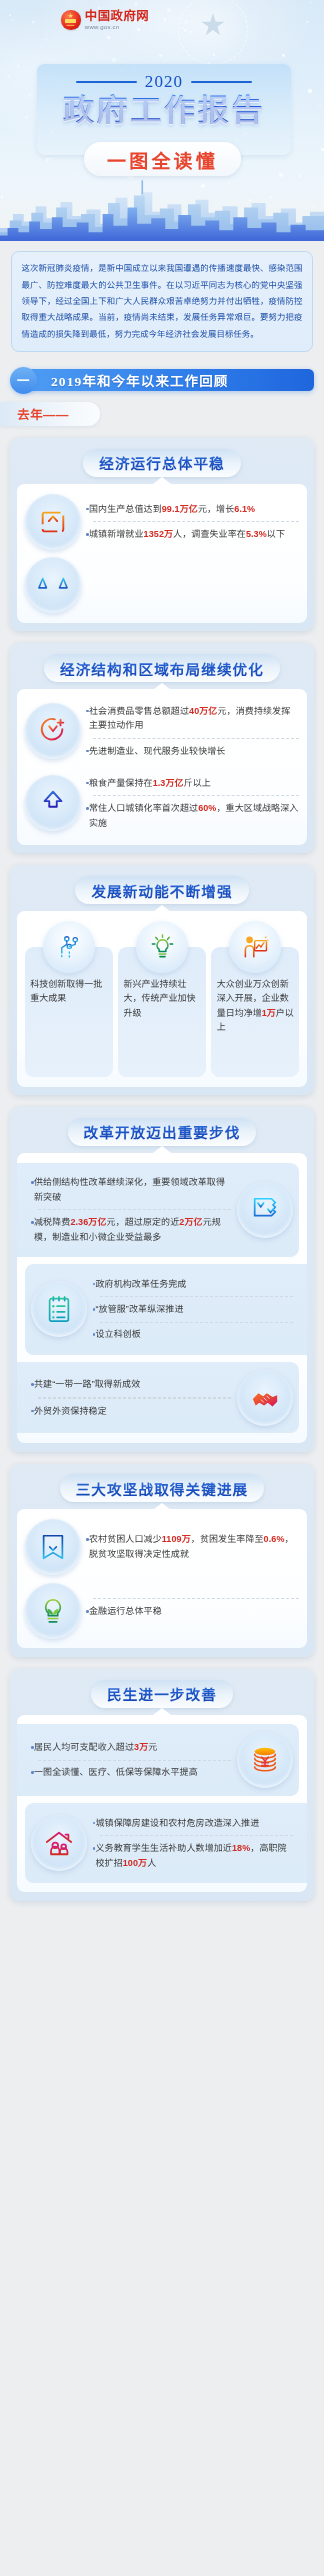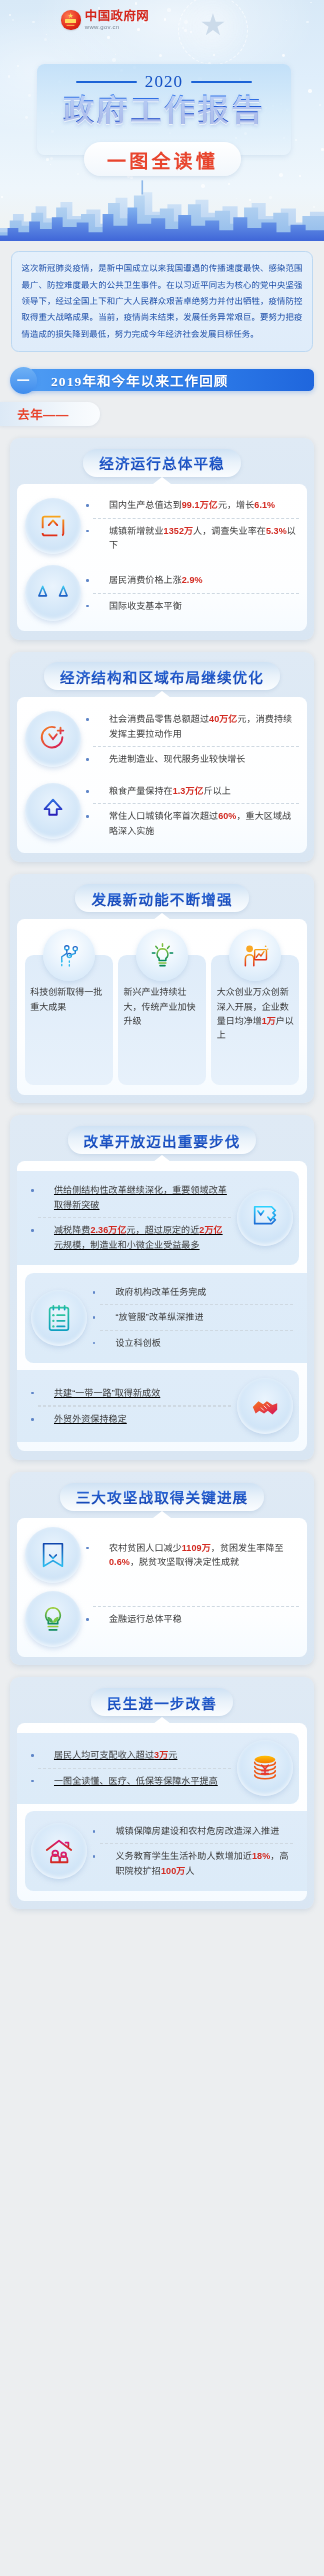--- a/index.html
+++ b/index.html
@@ -168,37 +168,37 @@
   .row.rev { flex-direction:row-reverse; }
   .ico {
     flex:0 0 auto; width:56px; height:56px; border-radius:50%;
     background:radial-gradient(circle at 50% 38%, #eaf4fd 0%, #cfe4f7 68%, #c3dcf3 100%);
     box-shadow:0 2.2px 5.4px rgba(150,180,215,.38), inset 0 -1.6px 4.3px rgba(255,255,255,.8);
     display:flex; align-items:center; justify-content:center;
   }
   .ico svg { width:30px; height:30px; display:block; }
   .bullets { flex:1 1 auto; }
   .bl {
-    display:flex; gap:20px; align-items:flex-start;
+    display:flex; gap:0; align-items:flex-start;
     font-size:9px; line-height:1.62; color:#3a3a3a; letter-spacing:0.1px;
     padding:4.9px 0;
   }
   .bl .dot {
     flex:0 0 auto; width:2.7px; height:2.7px; border-radius:50%;
     background:#5f86c8; margin-top:6px;
   }
   .bl b { color:#d32b22; font-weight:700; }
   .sep { border-top:0.5px dashed #cfd9e2; margin:0 0 0 7px; }
 
   
   .panel {
     background:linear-gradient(180deg,#dfecf9 0%, #dcebf8 100%);
     border-radius:8.6px; padding:7.6px 6.5px; margin:0;
   }
-  .panel-left { border-radius:0 8.6px 8.6px 0; margin-left:-7.6px; padding-left:14px;text-decoration:underline; }
+  .panel-left { border-radius:0 8.6px 8.6px 0; margin-left:-7.6px; padding-left:14px; }
   .panel-right { border-radius:8.6px 0 0 8.6px; margin-right:-7.6px; padding-right:14px; }
 
   
   .cols { display:flex; gap:5.4px; justify-content:space-between; }
   .col { flex:1 1 0; position:relative; padding-top:26px; }
   .col .colcard {
     background:linear-gradient(180deg,#dfecf9 0%, #e7f1fb 100%);
     border-radius:8.6px; padding:30px 5.4px 12px; min-height:130px;
   }
   .col .ico-s {
@@ -425,31 +425,20 @@
                 <g fill="none" stroke="url(#g2)" stroke-width="3.5" stroke-linecap="round" stroke-linejoin="round">
                   <path d="M32 10v42"></path>
                   <path d="M10 18h44"></path>
                   <path d="M10 18L2 38h16z"></path>
                   <path d="M54 18l-8 20h16z"></path>
                   <path d="M2 38h16M46 38h16"></path>
                   <path d="M20 54h24"></path>
                 </g>
               </svg>
             </div>
-            <div class="bullets">
-              <div class="bl">
-                <span class="dot"></span>
-                <span>居民消费价格上涨<b>2.9%</b></span>
-              </div>
-              <div class="sep"></div>
-              <div class="bl">
-                <span class="dot"></span>
-                <span>国际收支基本平衡</span>
-              </div>
-            </div>
           </div>
         </div>
       </div>
       <div class="card">
         <div class="card-title-wrap"><div class="card-title">
             <span>经济结构和区域布局继续优化</span>
           </div></div>
         <div class="notch"></div>
         <div class="card-body">
           <div class="row">

